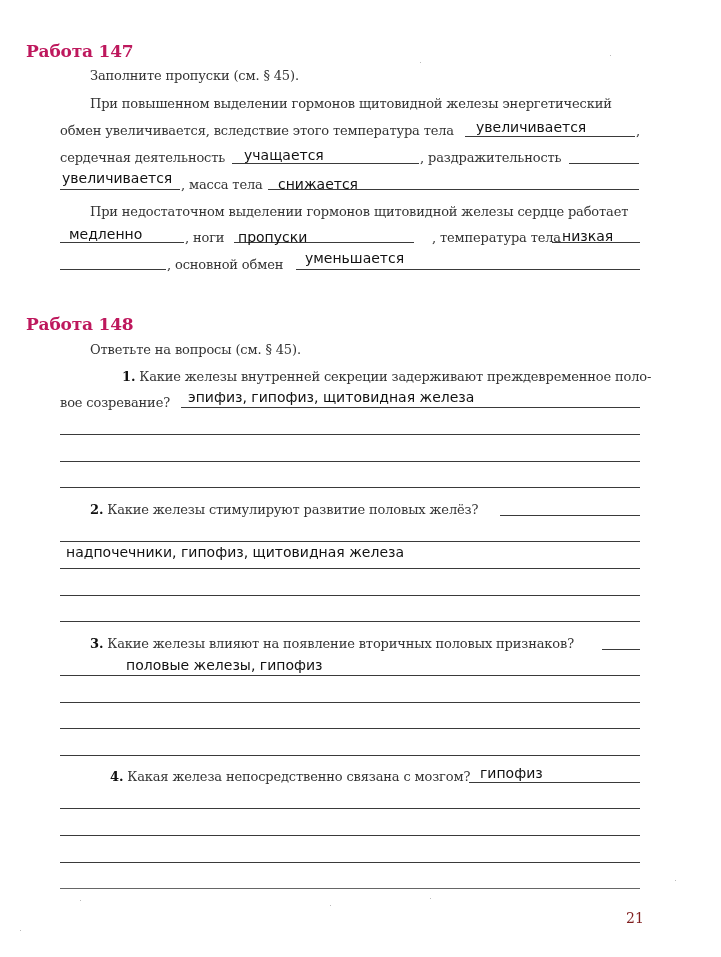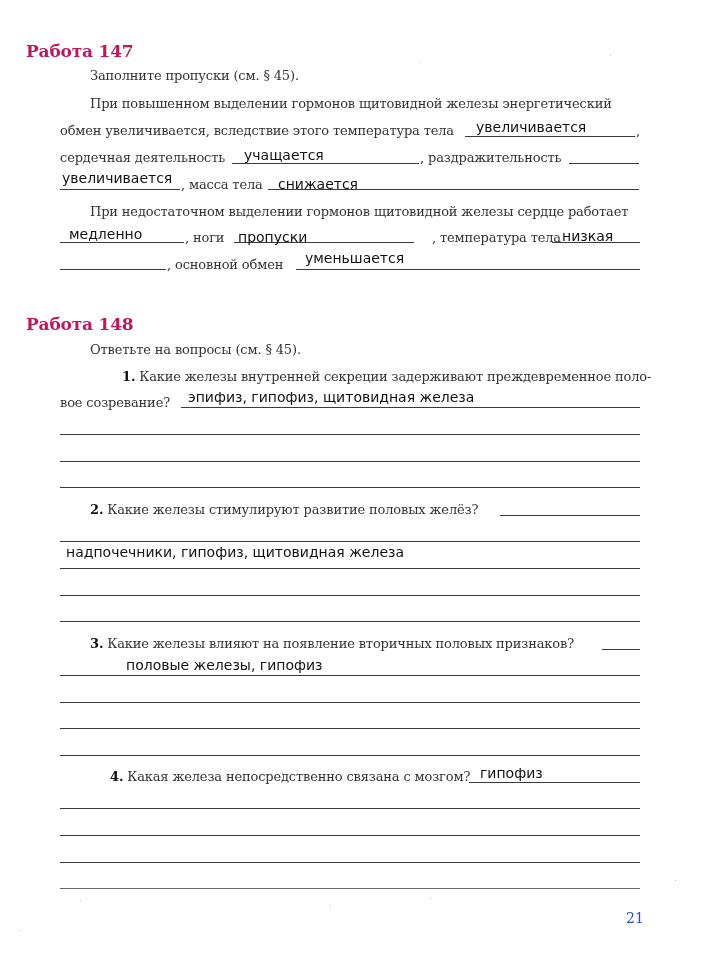--- a/index.html
+++ b/index.html
@@ -7,21 +7,21 @@
       width: 721px; height: 957px; position: relative; overflow: hidden;
       font-family: "DejaVu Serif", "Liberation Serif", serif;
       color: #2a2a2a;
     }
     .abs { position: absolute; white-space: nowrap; }
     .h { font-family: "DejaVu Serif", serif; font-weight: bold; font-size: 17px; color: #be185d; letter-spacing: -0.2px; }
     .t { font-size: 13px; color: #333; letter-spacing: -0.15px; }
     .t b { color: #111; }
     .ans { font-family: "DejaVu Sans", "Liberation Sans", sans-serif; font-size: 14px; color: #111; }
     .line { position: absolute; height: 0; border-top: 1px solid #3a3a3a; }
-    .num { font-family: "DejaVu Serif", serif; font-size: 14px; color: #1d4ed8; }
+    .num { font-family: "DejaVu Serif", serif; font-size: 14px; color: #7f1d1d; }
     .speck { position: absolute; width: 1px; height: 1px; background: #bbb; }
   </style>
 </head>
 <body>
 
 <div class="abs h" style="left:26px; top:41px;">Работа 147</div>
 <div class="abs t" style="left:90px; top:68px;">Заполните пропуски (см. § 45).</div>
 
 <div class="abs t" style="left:90px; top:96px;">При повышенном выделении гормонов щитовидной железы энергетический</div>
 

